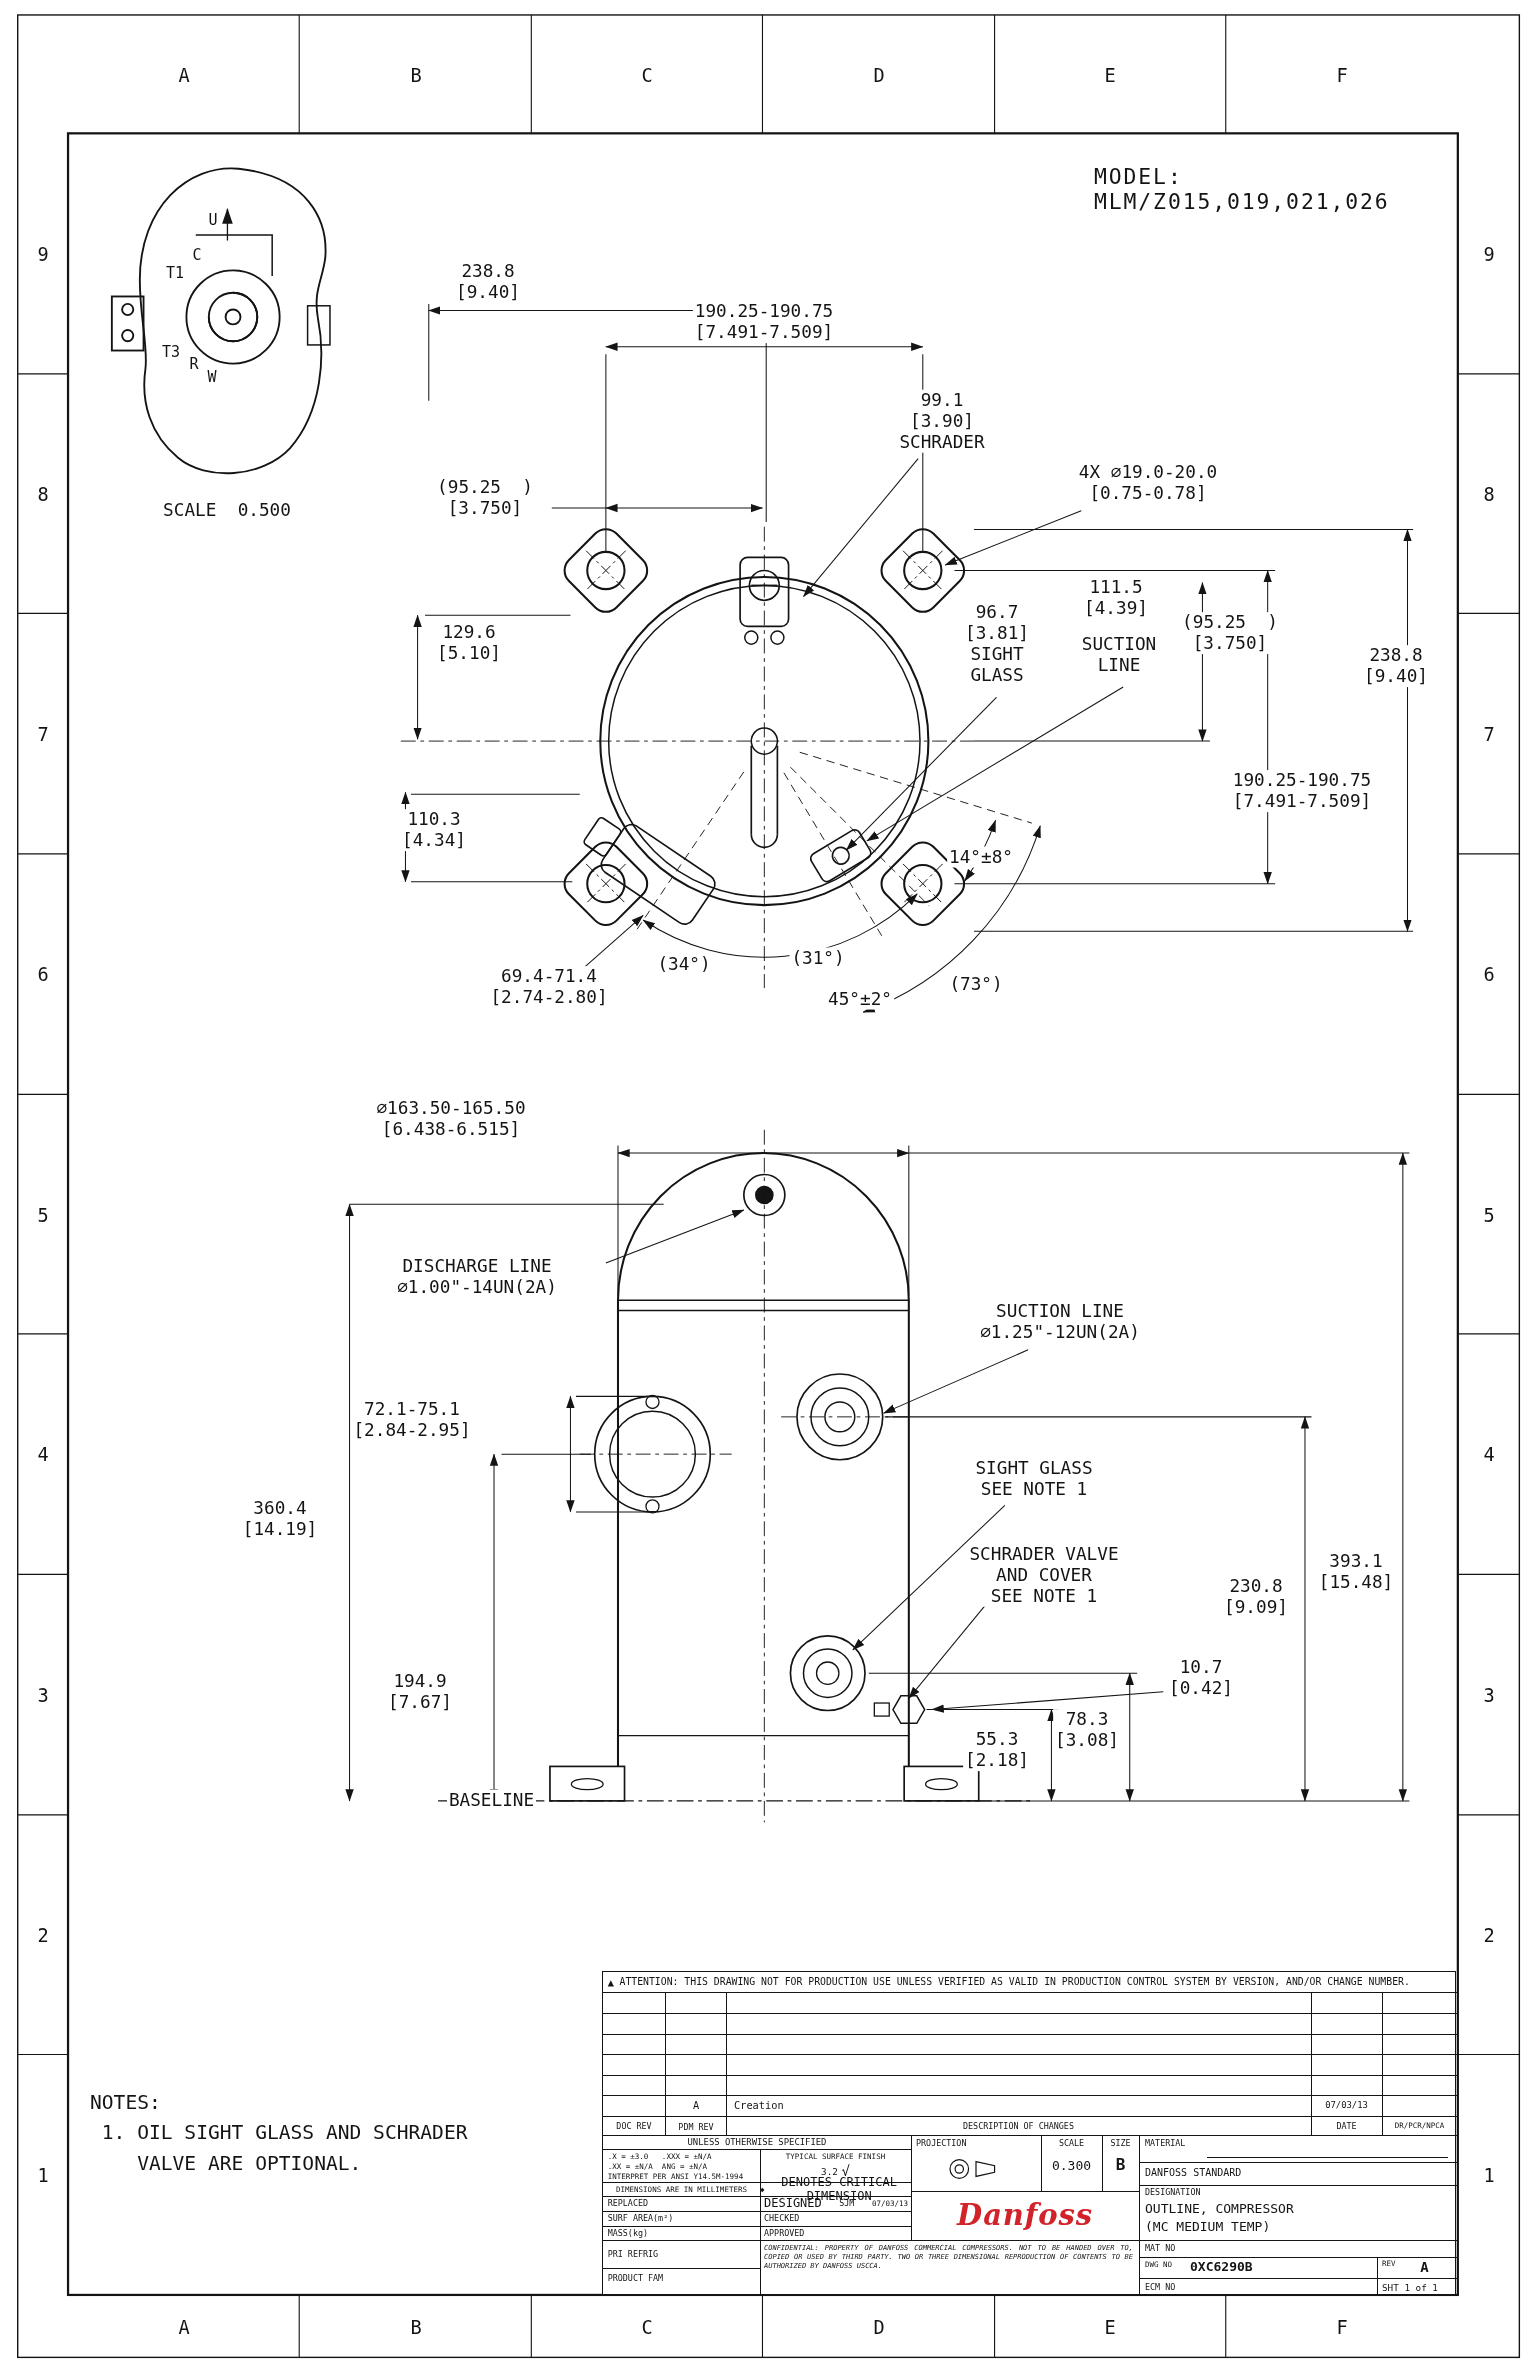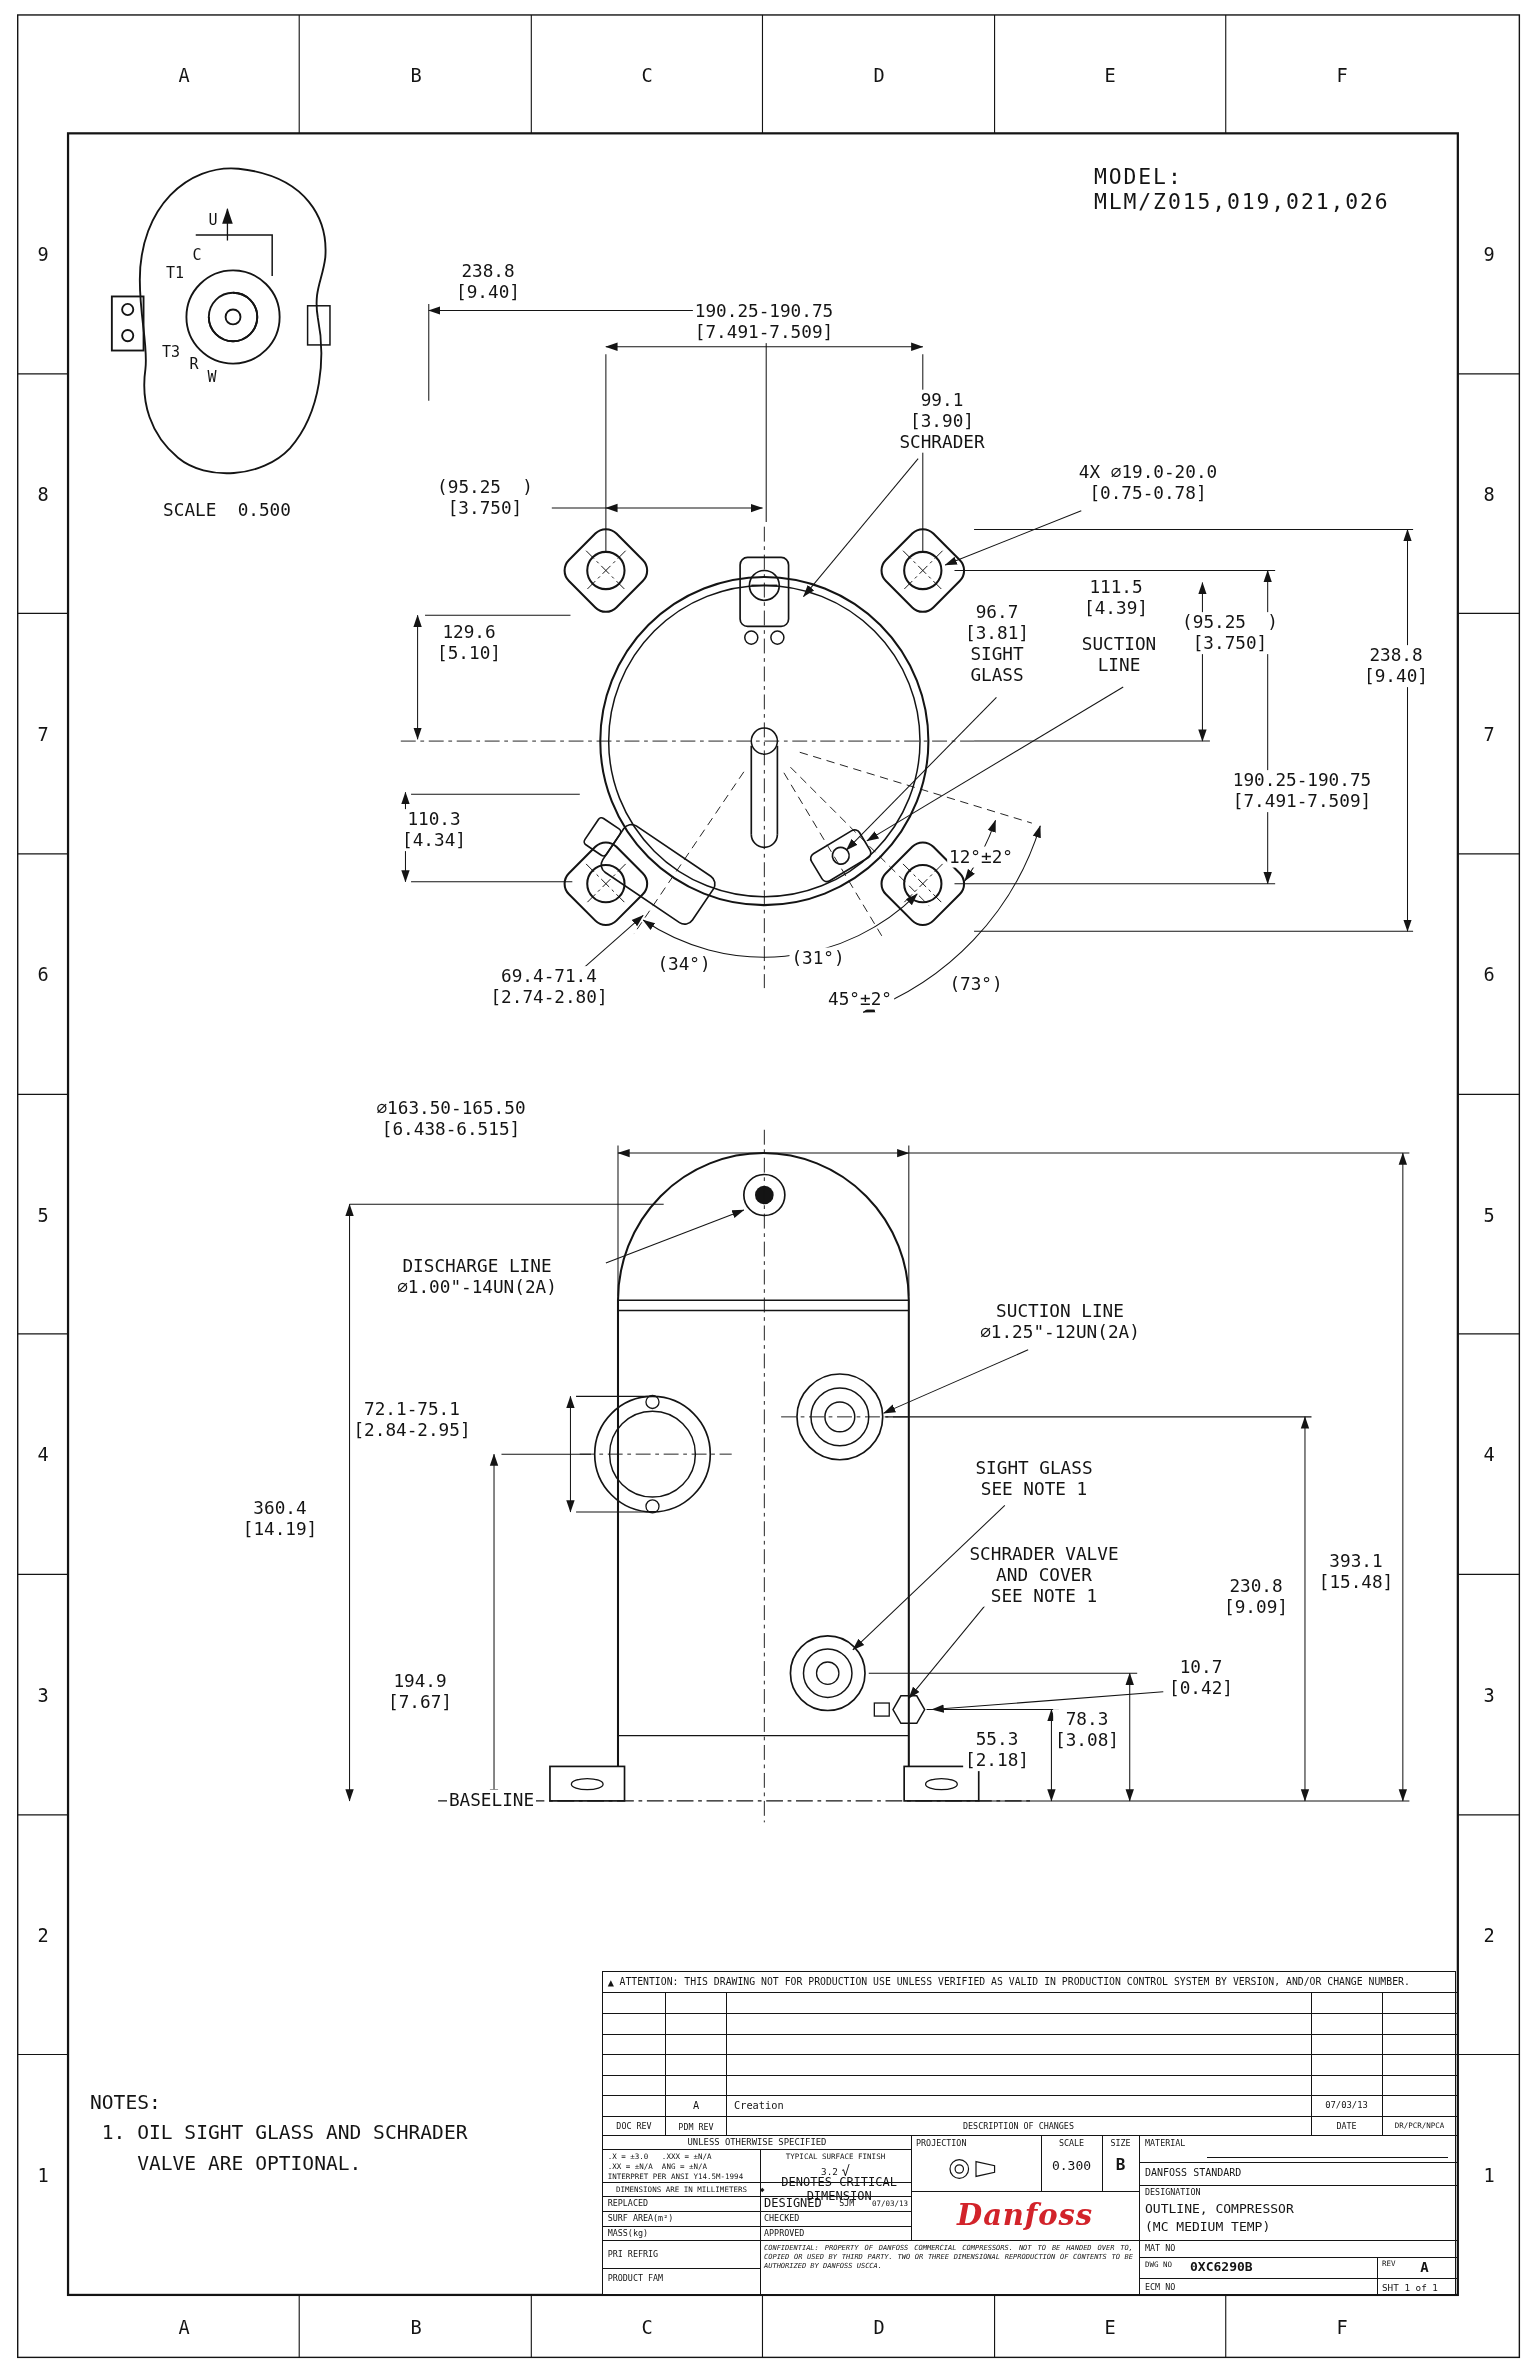--- a/index.html
+++ b/index.html
@@ -299,21 +299,21 @@
 <div class="lbl" style="left:1230px;top:633px">(95.25  )
 [3.750]</div>
 <div class="lbl" style="left:1396px;top:666px">238.8
 [9.40]</div>
 <div class="lbl" style="left:469px;top:643px">129.6
 [5.10]</div>
 <div class="lbl" style="left:1302px;top:791px">190.25-190.75
 [7.491-7.509]</div>
 <div class="lbl" style="left:434px;top:830px">110.3
 [4.34]</div>
-<div class="lbl" style="left:981px;top:857px">12°±2°</div>
+<div class="lbl" style="left:981px;top:857px">14°±8°</div>
 <div class="lbl" style="left:549px;top:987px">69.4-71.4
 [2.74-2.80]</div>
 <div class="lbl" style="left:684px;top:964px">(34°)</div>
 <div class="lbl" style="left:818px;top:958px">(31°)</div>
 <div class="lbl" style="left:860px;top:999px">45°±2°</div>
 <div class="lbl" style="left:976px;top:984px">(73°)</div>
 
 <div class="lbl" style="left:451px;top:1119px">⌀163.50-165.50
 [6.438-6.515]</div>
 <div class="lbl" style="left:477px;top:1277px">DISCHARGE LINE

